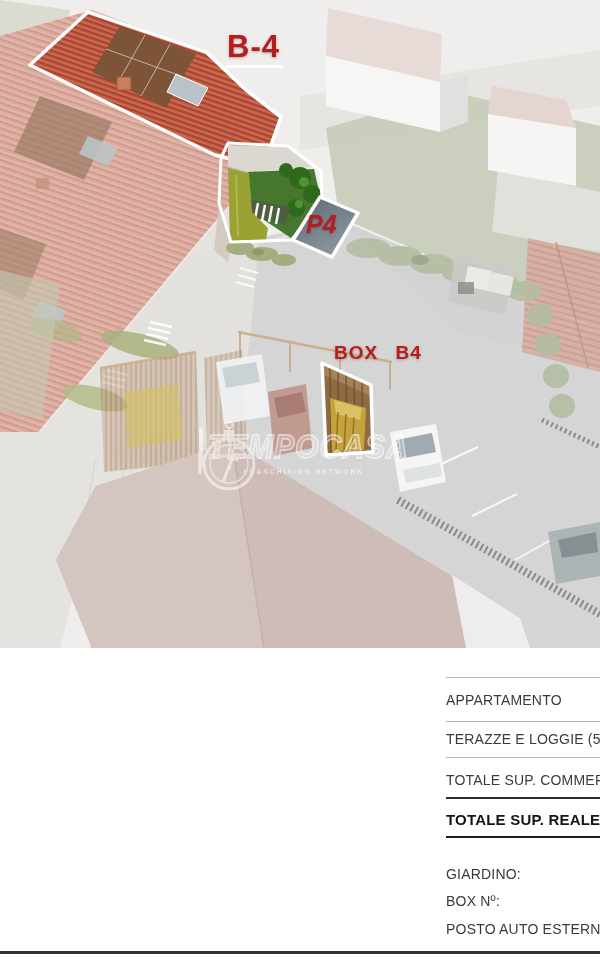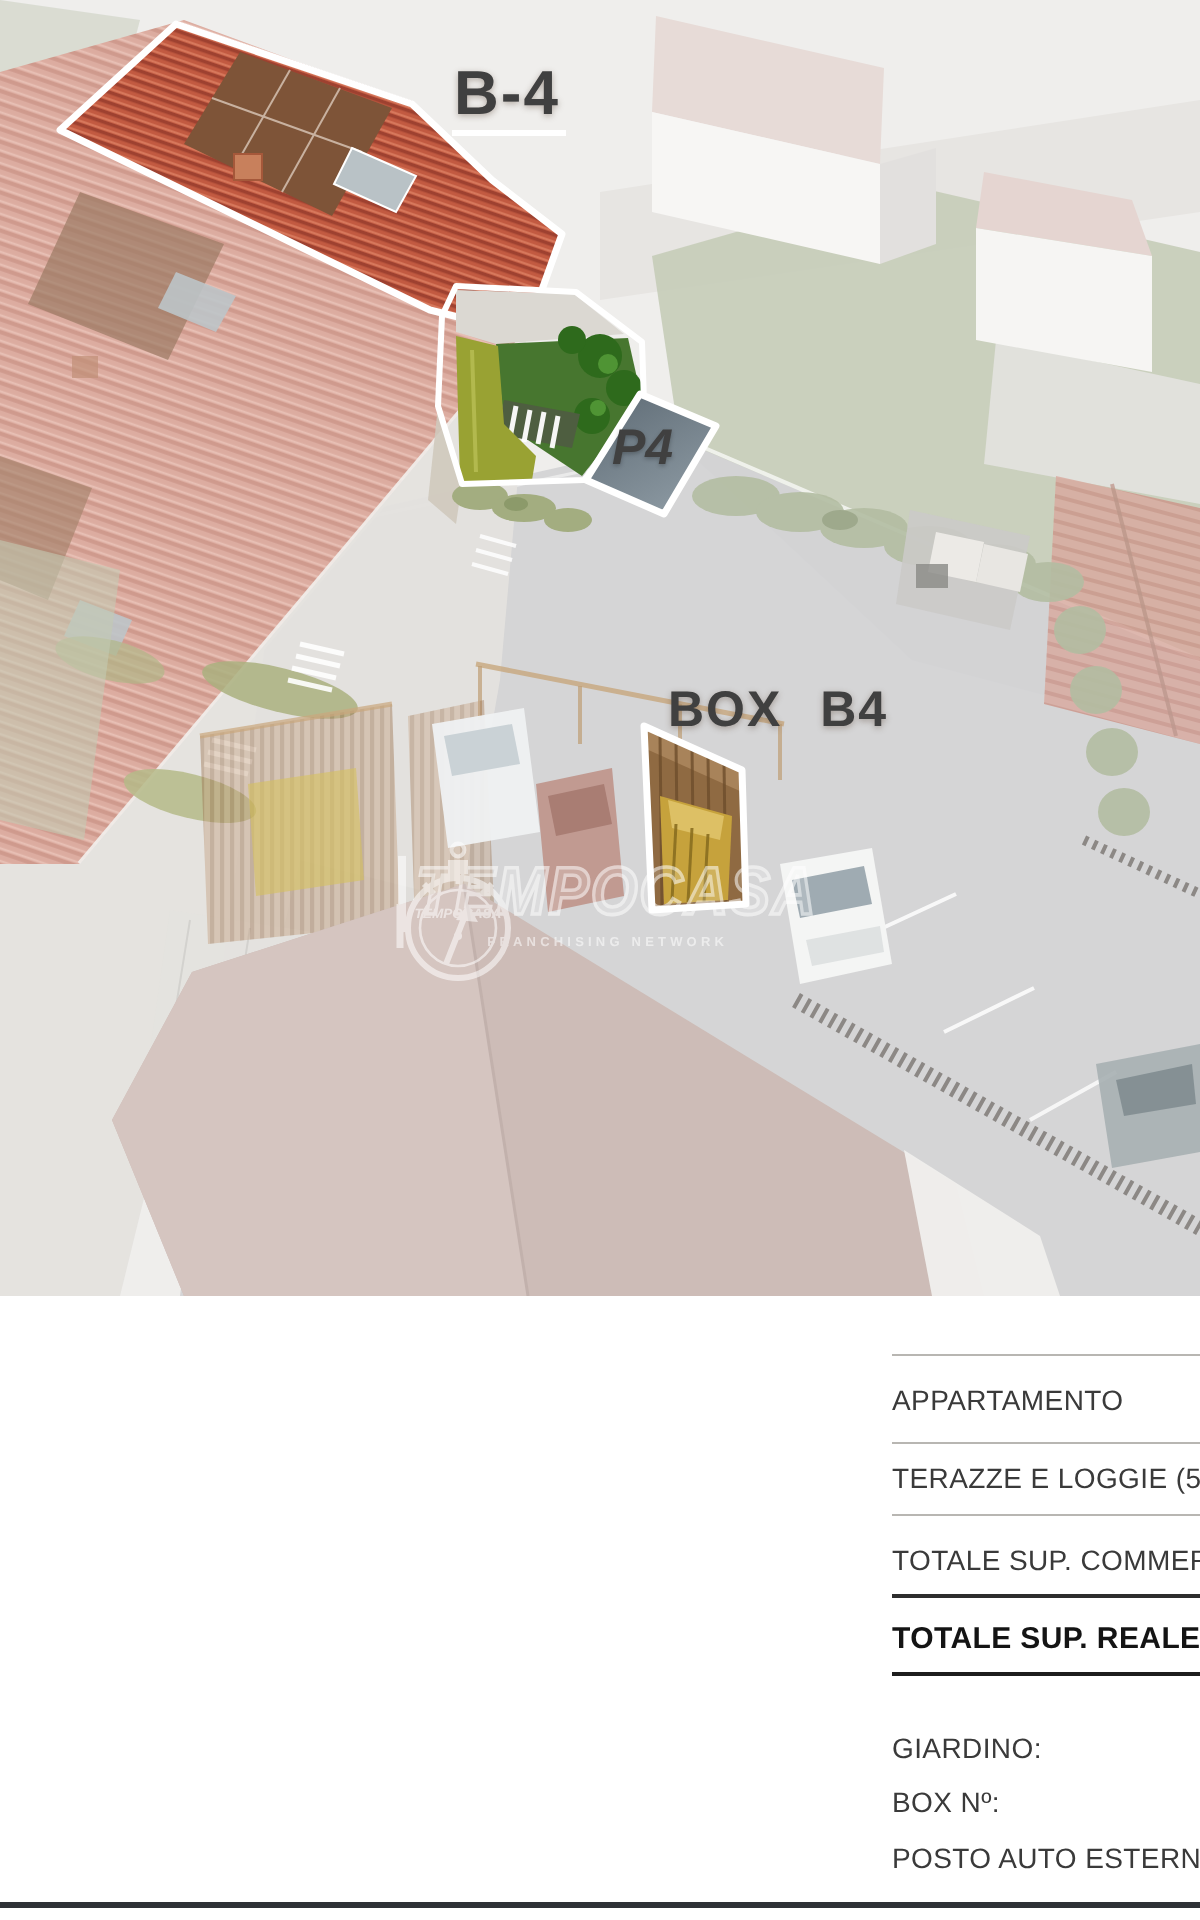--- a/index.html
+++ b/index.html
@@ -2,26 +2,26 @@
 <html><head>
 <meta charset="utf-8">
 <style>
   html,body{margin:0;padding:0;background:#ffffff;}
   .page{position:relative;width:600px;height:960px;margin:0 auto;background:#ffffff;
         overflow:hidden;font-family:"Liberation Sans",sans-serif;}
   .render{position:absolute;left:0;top:0;width:600px;height:648px;background:#efeeec;overflow:hidden;}
   .render svg{position:absolute;left:0;top:0;}
 
   
-  .lbl{position:absolute;color:#404040;font-weight:bold;line-height:1;
+  .lbl{position:absolute;color:#b91c1c;font-weight:bold;line-height:1;
        text-shadow:0 1px 3px rgba(90,70,55,.4);white-space:nowrap;}
   .lbl-b4{left:226px;top:31px;font-size:31px;letter-spacing:1px;
           border-bottom:3.5px solid #fff;padding:0 3px 3px 1px;}
   .lbl-p4{left:306px;top:212px;font-size:25px;text-shadow:0 1px 2px rgba(0,0,0,.25);font-style:italic;}
-  .lbl-box{left:334px;top:343px;font-size:25px;word-spacing:11px;letter-spacing:1px;}
+  .lbl-box{left:334px;top:343px;font-size:19px;word-spacing:11px;letter-spacing:1px;}
 
   
   .wm{position:absolute;left:196px;top:416px;width:210px;opacity:.55;display:flex;align-items:center;}
   .wm-icon{flex:0 0 auto;}
   .wm-right{margin-left:3px;padding-top:14px;}
   .wm-big{font-size:30px;font-weight:bold;font-style:italic;letter-spacing:1px;line-height:34px;
           color:rgba(255,255,255,.30);-webkit-text-stroke:1.6px #ffffff;
           border-left:4px solid #fff;padding-left:5px;transform:scaleY(1.12);white-space:nowrap;}
   .wm-sub{font-size:6.5px;letter-spacing:2.1px;color:#fff;margin-top:4px;text-align:center;
           font-weight:bold;white-space:nowrap;}

